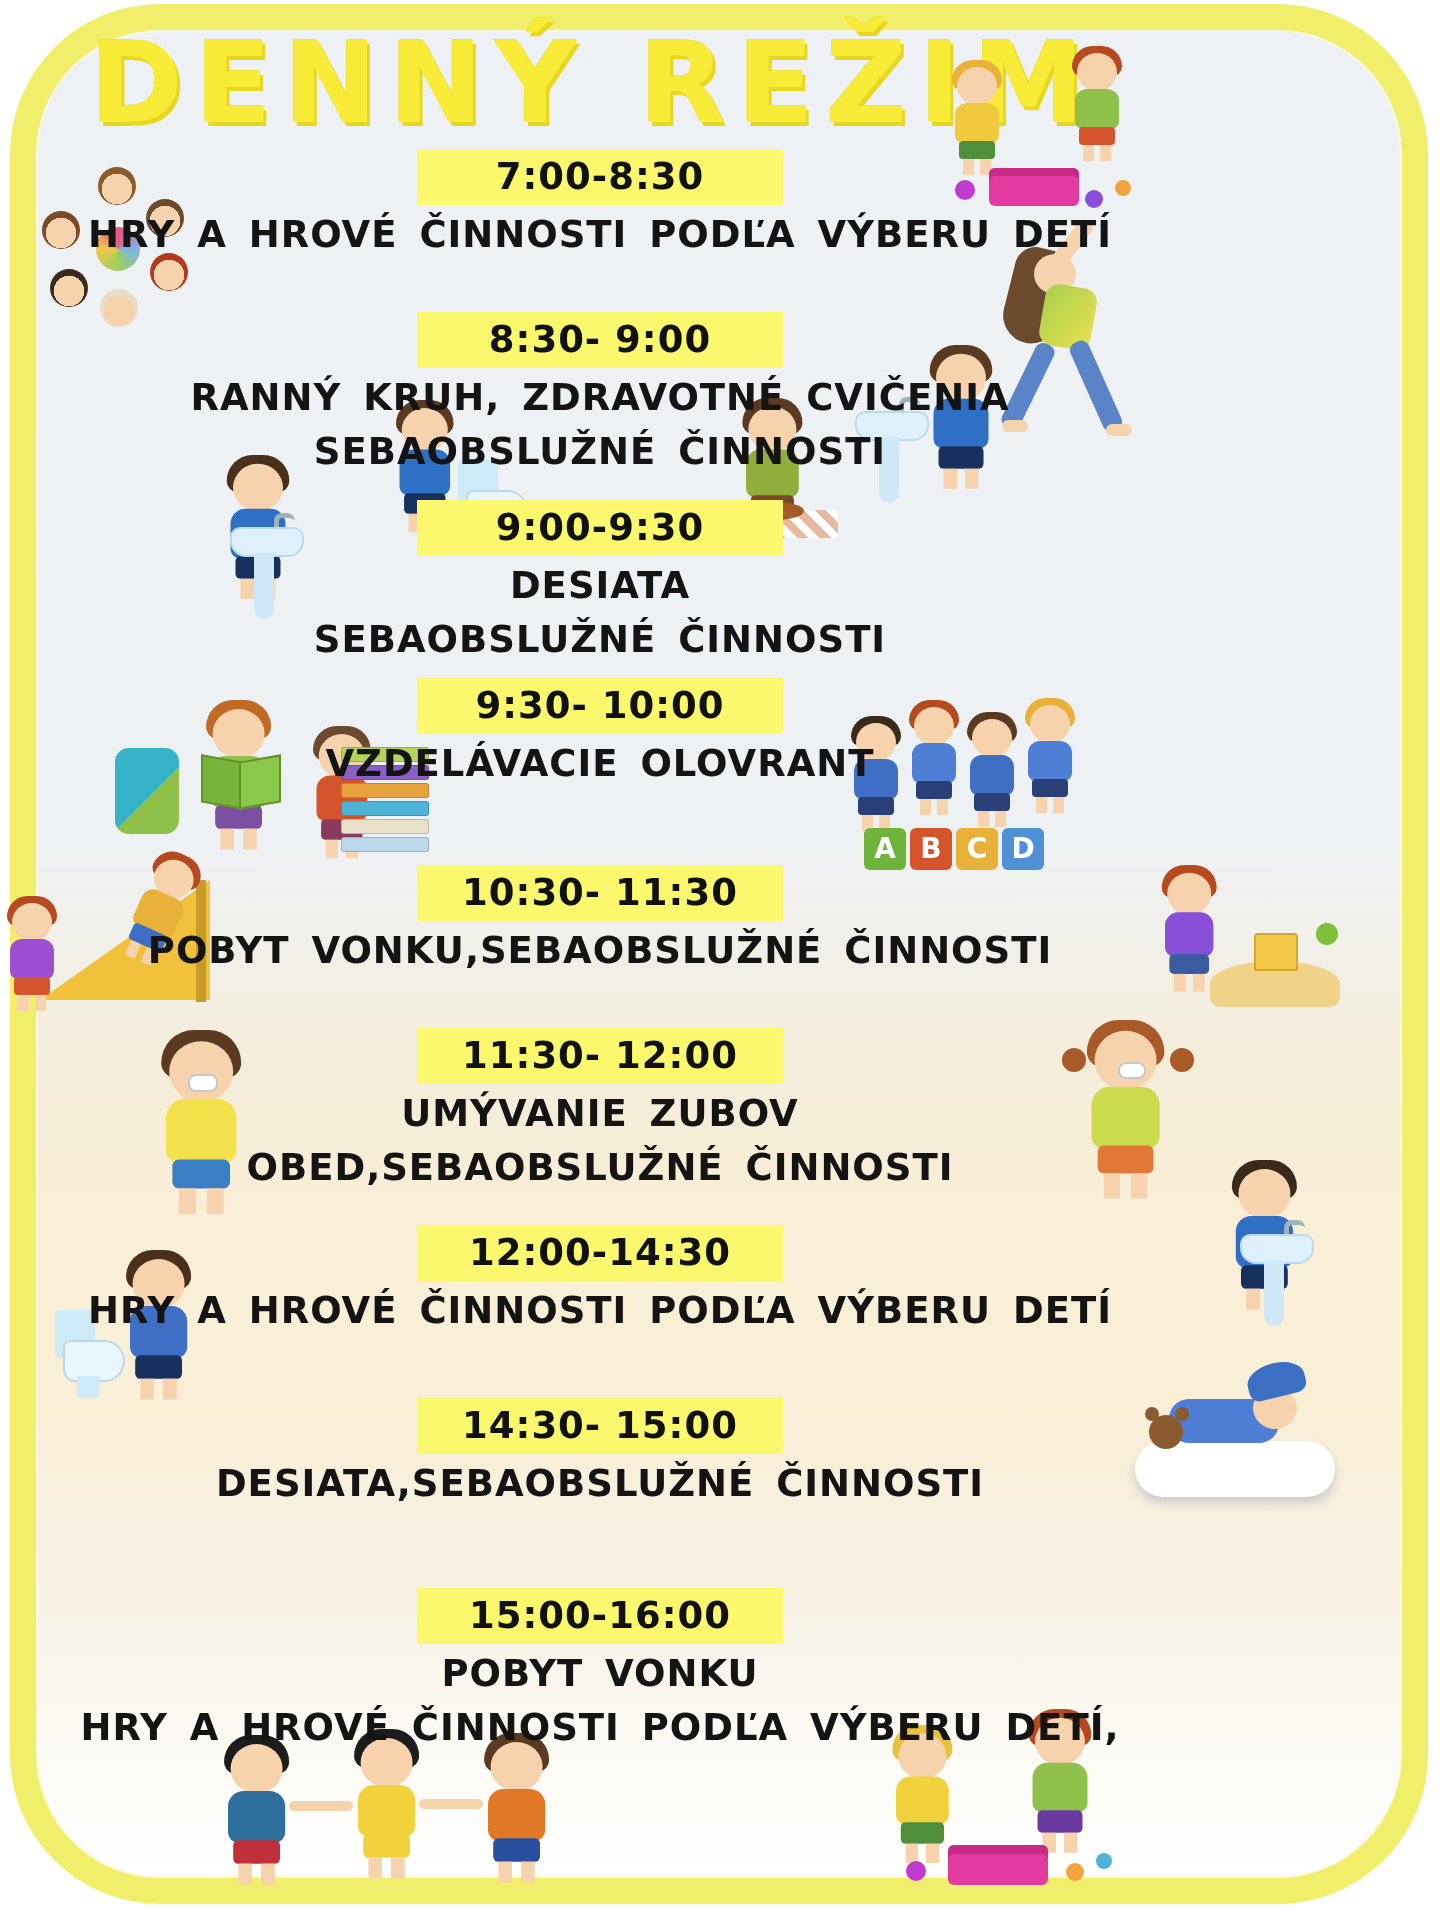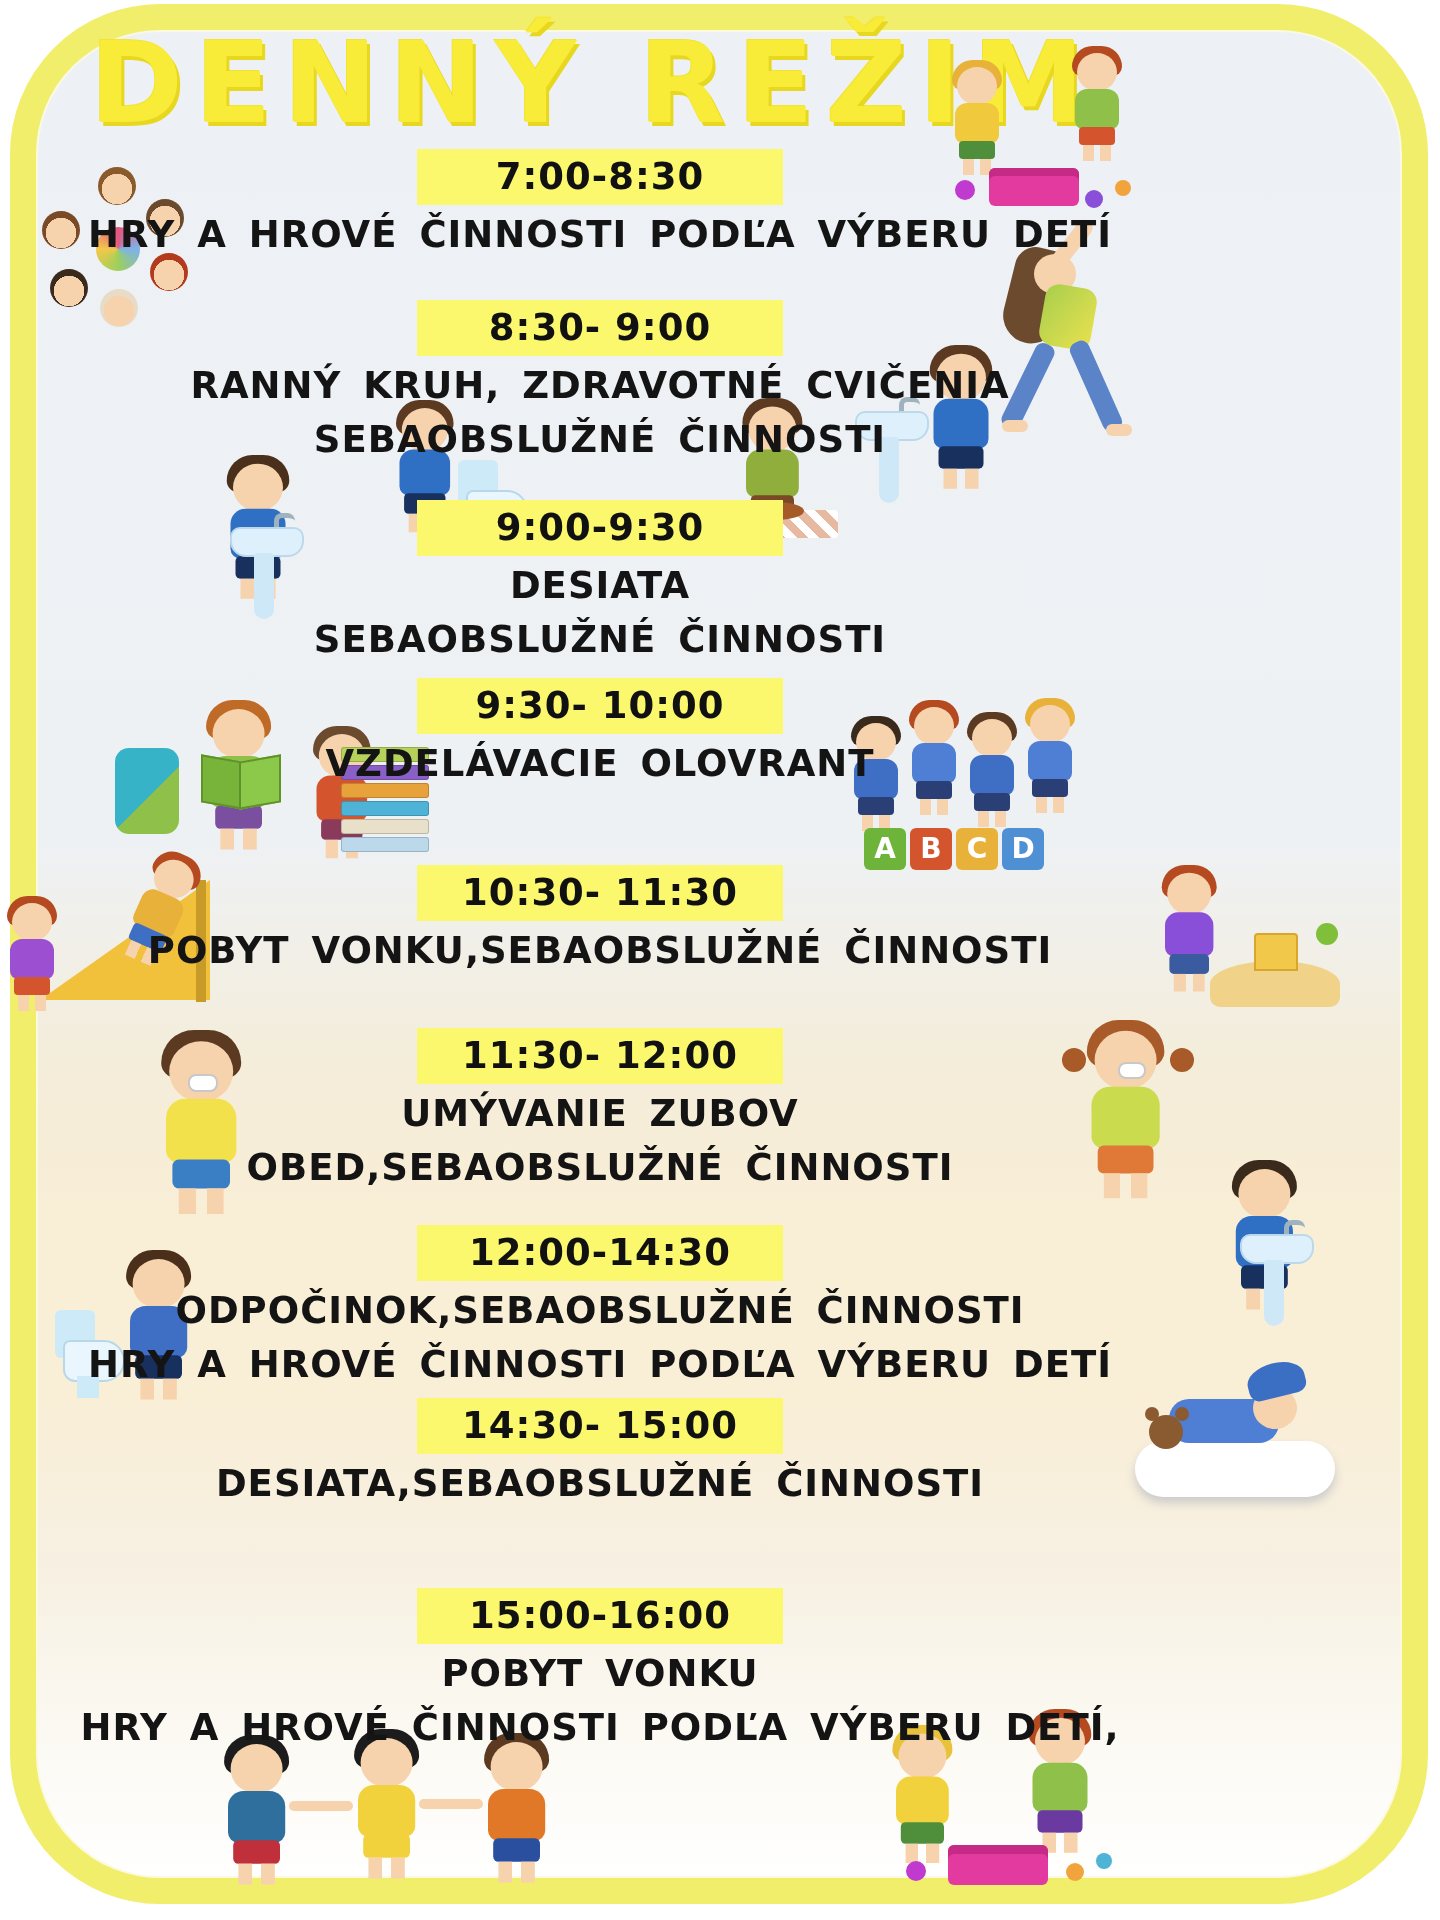--- a/index.html
+++ b/index.html
@@ -47,21 +47,21 @@
 
 <div class="title">DENNÝ REŽIM</div>
 
 <div class="col">
 
   <div class="block" style="top:149px">
     <div class="tb">7:00-8:30</div>
     <div class="ln">HRY A HROVÉ ČINNOSTI PODĽA VÝBERU DETÍ</div>
   </div>
 
-  <div class="block" style="top:300px">
+  <div class="block" style="top:312px">
     <div class="tb">8:30- 9:00</div>
     <div class="ln">RANNÝ KRUH, ZDRAVOTNÉ CVIČENIA</div>
     <div class="ln">SEBAOBSLUŽNÉ ČINNOSTI</div>
   </div>
 
   <div class="block" style="top:500px">
     <div class="tb">9:00-9:30</div>
     <div class="ln">DESIATA</div>
     <div class="ln">SEBAOBSLUŽNÉ ČINNOSTI</div>
   </div>
@@ -77,21 +77,20 @@
   </div>
 
   <div class="block" style="top:1028px">
     <div class="tb">11:30- 12:00</div>
     <div class="ln">UMÝVANIE ZUBOV</div>
     <div class="ln">OBED,SEBAOBSLUŽNÉ ČINNOSTI</div>
   </div>
 
   <div class="block" style="top:1225px">
     <div class="tb">12:00-14:30</div>
-    <div class="ln">ODPOČINOK,SEBAOBSLUŽNÉ ČINNOSTI</div>
     <div class="ln">HRY A HROVÉ ČINNOSTI PODĽA VÝBERU DETÍ</div>
   </div>
 
   <div class="block" style="top:1398px">
     <div class="tb">14:30- 15:00</div>
     <div class="ln">DESIATA,SEBAOBSLUŽNÉ ČINNOSTI</div>
   </div>
 
   <div class="block" style="top:1588px">
     <div class="tb">15:00-16:00</div>

